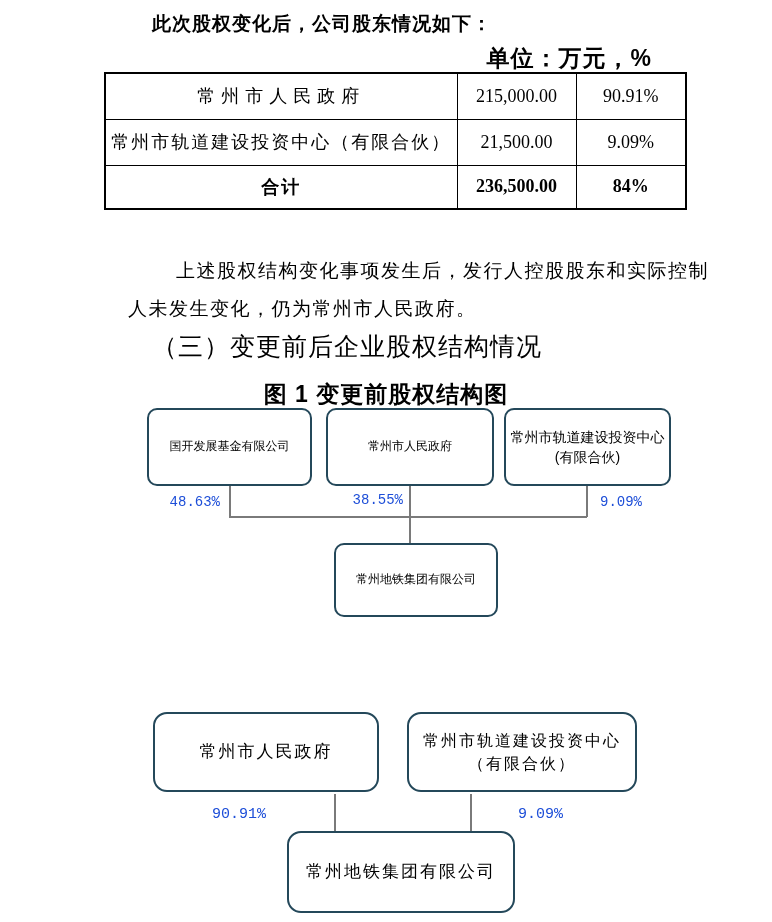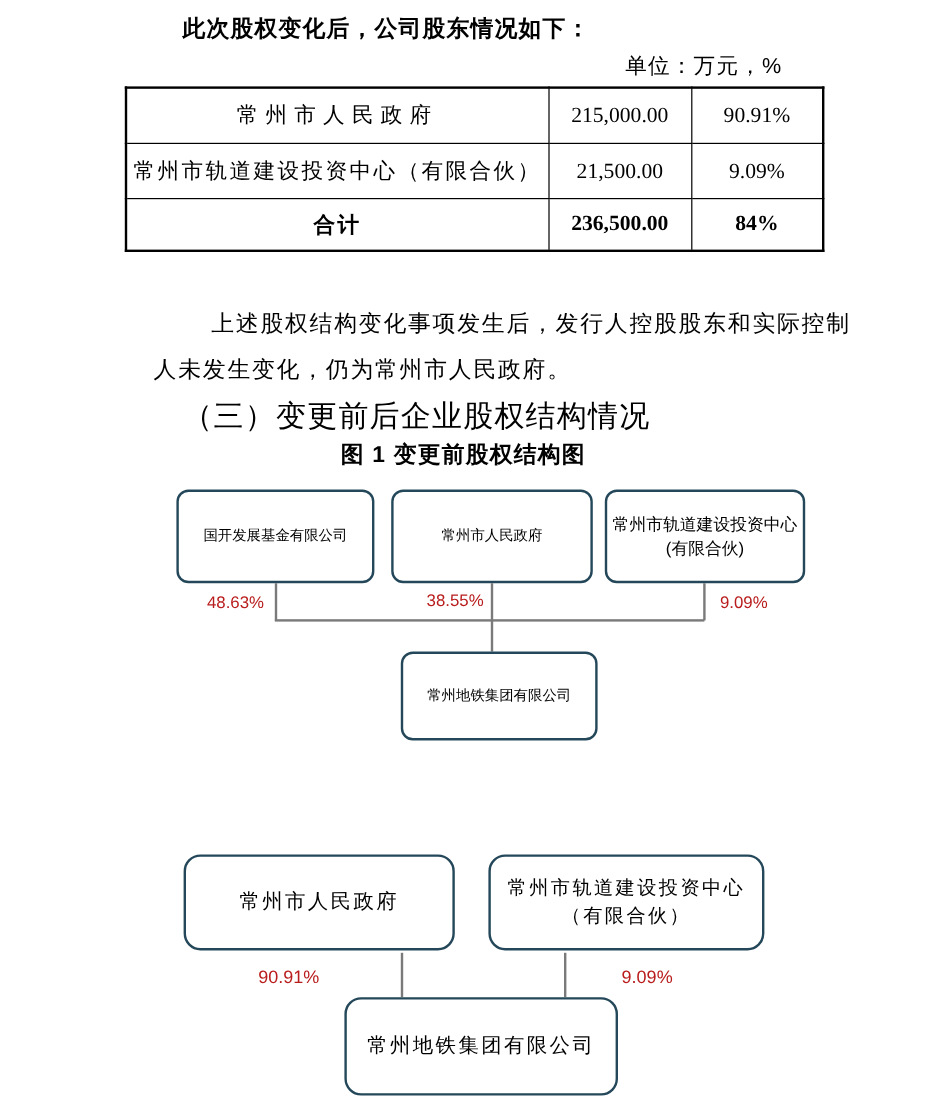--- a/index.html
+++ b/index.html
@@ -9,21 +9,21 @@
     font-family:"Liberation Serif", serif; color:#000; overflow:hidden;border-radius:28px;
   }
 
   .intro-heading {
     position:absolute; left:152px; top:11px;
     font-family:"Liberation Sans", sans-serif; font-weight:bold; font-size:19px;
     letter-spacing:1px;
   }
   .unit-note {
     position:absolute; right:88px; top:43px;
-    font-family:"Liberation Sans", sans-serif; font-weight:normal; font-size:18px;
+    font-family:"Liberation Sans", sans-serif; font-weight:bold; font-size:23px;
     letter-spacing:1px;
   }
 
   table.shareholders {
     position:absolute; left:104px; top:72px;
     border-collapse:collapse; table-layout:fixed;
     border:2px solid #000;
   }
   table.shareholders td {
     border:1.5px solid #000; text-align:center; vertical-align:middle;
@@ -47,22 +47,23 @@
   }
   .body-para .l1 { padding-left:48px; }
 
   .section-heading {
     position:absolute; left:152px; top:330px;
     font-family:"Liberation Sans", sans-serif; font-weight:normal; font-size:25px;
     letter-spacing:1px;
   }
   .fig-title {
     position:absolute; left:0; width:772px; text-align:center;
-    font-family:"Liberation Sans", sans-serif; font-weight:bold; font-size:19px;
+    font-family:"Liberation Sans", sans-serif; font-weight:bold; font-size:23px;
     letter-spacing:1px;
+    margin-top:13px;
   }
   .fig1-title { top:366px; }
   .fig2-title { top:644px; }
 
   .chart { position:absolute; left:0; width:772px; }
   .chart1 { top:400px; height:230px; }
   .chart2 { top:700px; height:222px; }
 
   .obox {
     position:absolute; border:2px solid #24485a; border-radius:10px; background:#fff;
@@ -71,22 +72,22 @@
   }
   .chart1 .obox { font-size:12px; }
   .chart1 .obox .sub { font-size:14px; }
   .chart2 .obox { font-size:17px; letter-spacing:2px; border-radius:14px; border-width:2.5px; }
   .chart2 .obox .sub { font-size:16px; }
 
   .vline { position:absolute; width:1.5px; background:#7a7a7a; }
   .hline { position:absolute; height:1.5px; background:#7a7a7a; }
 
   .pct {
-    position:absolute; font-family:Liberation Sans, sans-serif;
-    color:#b91c1c; font-size:14px; width:85px;
+    position:absolute; font-family:Liberation Mono, monospace;
+    color:#1d4ed8; font-size:14px; width:85px;
   }
   .chart2 .pct { font-size:15px; }
   .pct-r { text-align:right; }
   .pct-l { text-align:left; }
 </style>
 </head>
 <body>
 
 <div class="page">
 

